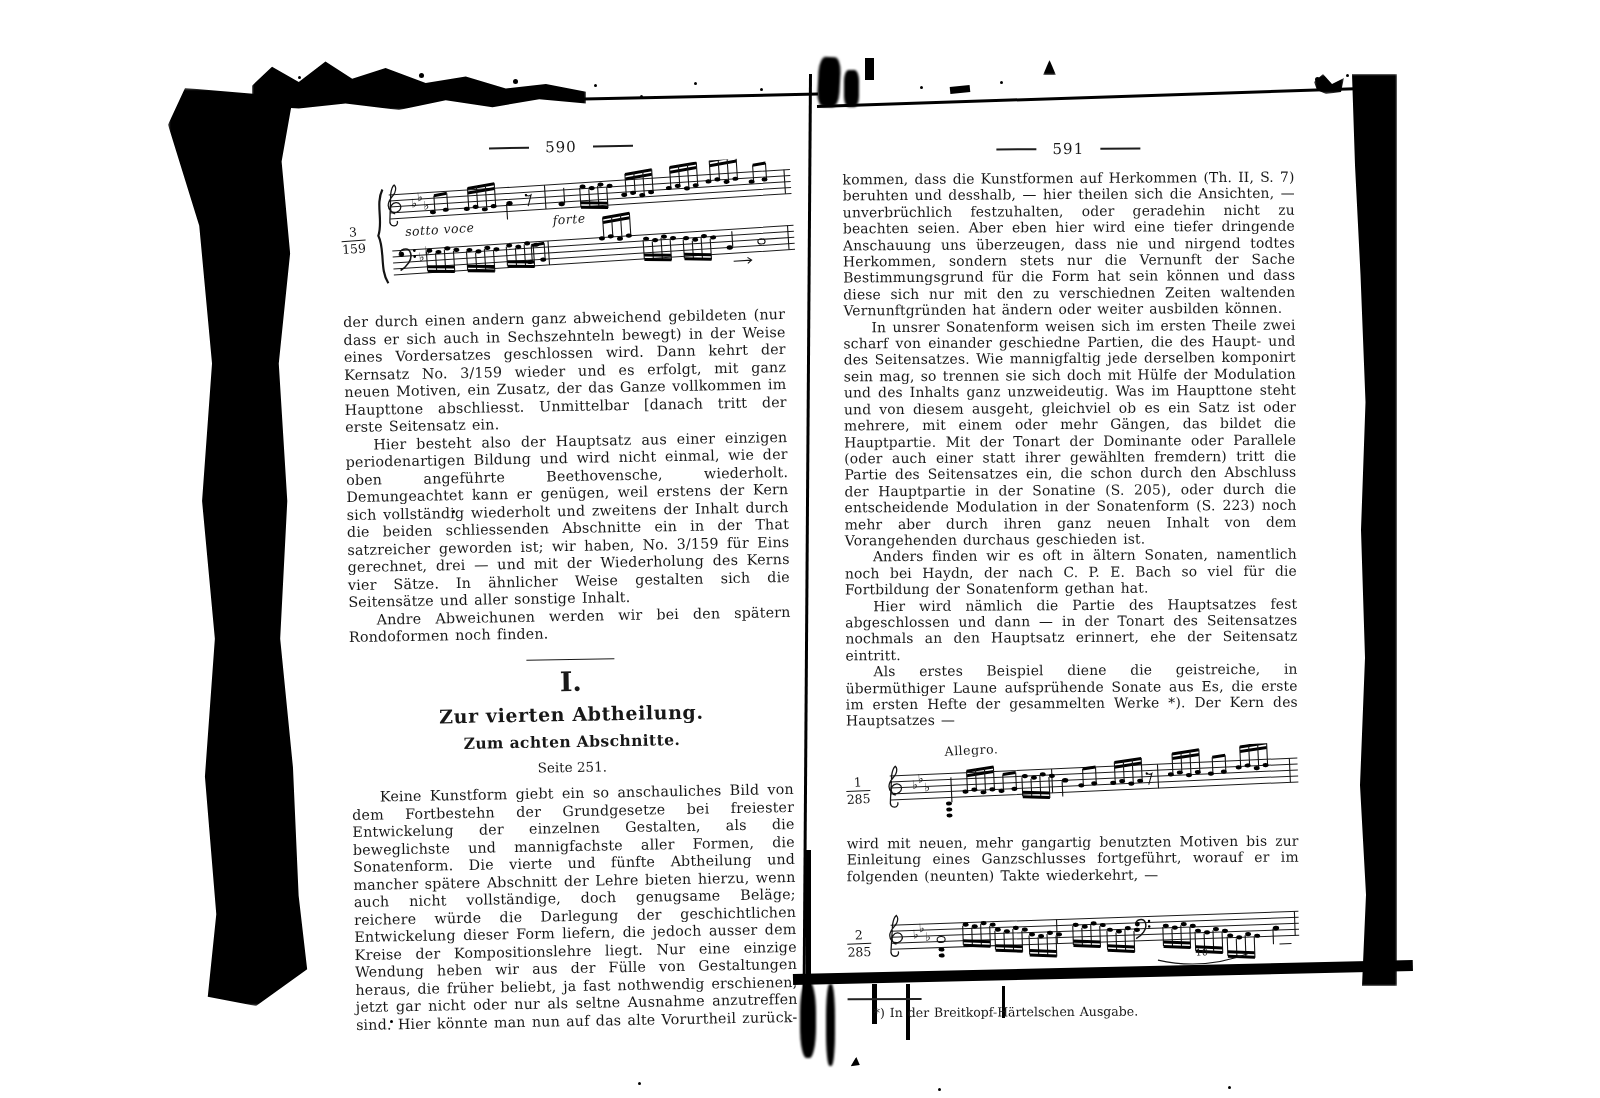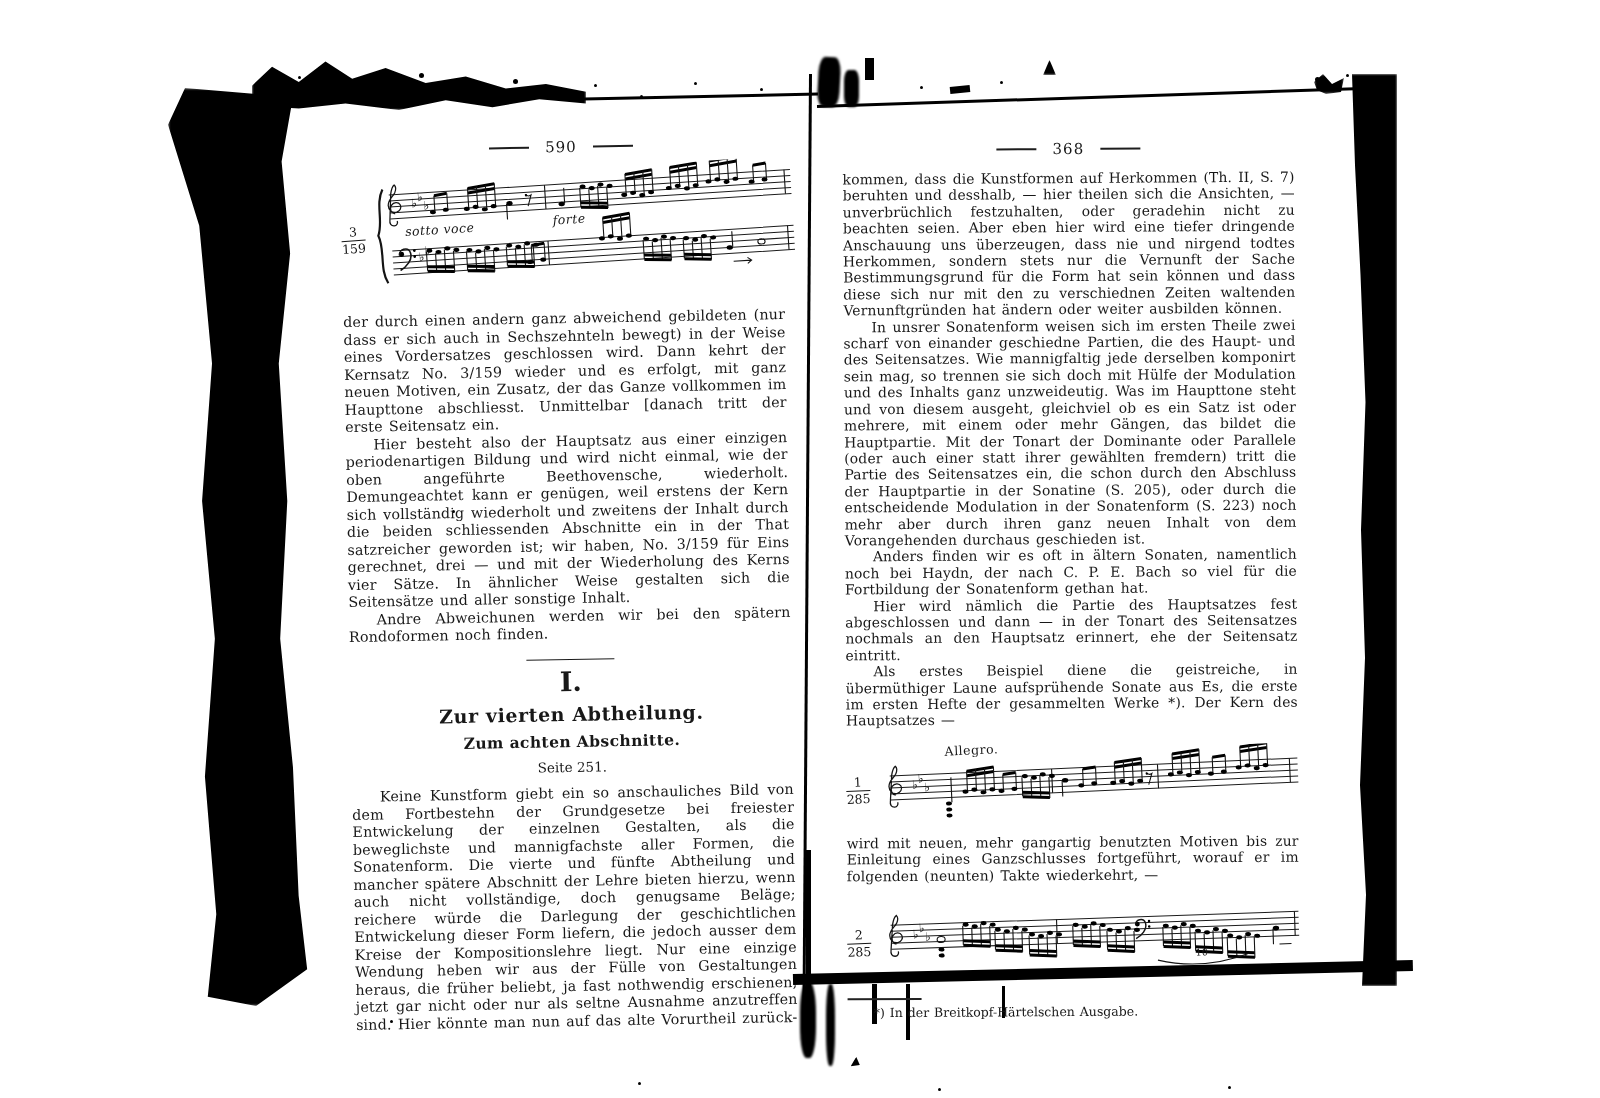--- a/index.html
+++ b/index.html
@@ -207,21 +207,21 @@
     <div class="h-3">Seite 251.</div>
   </div>
 
   <p class="p">Keine Kunstform giebt ein so anschauliches Bild von dem Fortbestehn der Grundgesetze bei freiester Entwickelung der einzelnen Gestalten, als die beweglichste und mannigfachste aller Formen, die Sonatenform. Die vierte und fünfte Abtheilung und mancher spätere Abschnitt der Lehre bieten hierzu, wenn auch nicht vollständige, doch genugsame Beläge; reichere würde die Darlegung der geschichtlichen Entwickelung dieser Form liefern, die jedoch ausser dem Kreise der Kompositionslehre liegt. Nur eine einzige Wendung heben wir aus der Fülle von Gestaltungen heraus, die früher beliebt, ja fast nothwendig erschienen, jetzt gar nicht oder nur als seltne Ausnahme anzutreffen sind. Hier könnte man nun auf das alte Vorurtheil zurück-</p>
 </div>
 
 <div class="page page-right">
 
   <div class="pnum">
     <span class="rl"></span>
-    <span>368</span>
+    <span>591</span>
     <span class="rl"></span>
   </div>
 
   <p class="p cont">kommen, dass die Kunstformen auf Herkommen (Th. II, S. 7) beruhten und desshalb, — hier theilen sich die Ansichten, — unverbrüchlich festzuhalten, oder geradehin nicht zu beachten seien. Aber eben hier wird eine tiefer dringende Anschauung uns überzeugen, dass nie und nirgend todtes Herkommen, sondern stets nur die Vernunft der Sache Bestimmungsgrund für die Form hat sein können und dass diese sich nur mit den zu verschiednen Zeiten waltenden Vernunftgründen hat ändern oder weiter ausbilden können.</p>
   <p class="p">In unsrer Sonatenform weisen sich im ersten Theile zwei scharf von einander geschiedne Partien, die des Haupt- und des Seitensatzes. Wie mannigfaltig jede derselben komponirt sein mag, so trennen sie sich doch mit Hülfe der Modulation und des Inhalts ganz unzweideutig. Was im Haupttone steht und von diesem ausgeht, gleichviel ob es ein Satz ist oder mehrere, mit einem oder mehr Gängen, das bildet die Hauptpartie. Mit der Tonart der Dominante oder Parallele (oder auch einer statt ihrer gewählten fremdern) tritt die Partie des Seitensatzes ein, die schon durch den Abschluss der Hauptpartie in der Sonatine (S. 205), oder durch die entscheidende Modulation in der Sonatenform (S. 223) noch mehr aber durch ihren ganz neuen Inhalt von dem Vorangehenden durchaus geschieden ist.</p>
   <p class="p">Anders finden wir es oft in ältern Sonaten, namentlich noch bei Haydn, der nach C. P. E. Bach so viel für die Fortbildung der Sonatenform gethan hat.</p>
   <p class="p">Hier wird nämlich die Partie des Hauptsatzes fest abgeschlossen und dann — in der Tonart des Seitensatzes nochmals an den Hauptsatz erinnert, ehe der Seitensatz eintritt.</p>
   <p class="p">Als erstes Beispiel diene die geistreiche, in übermüthiger Laune aufsprühende Sonate aus Es, die erste im ersten Hefte der gesammelten Werke *). Der Kern des Hauptsatzes —</p>
 
   <div class="music m2">

